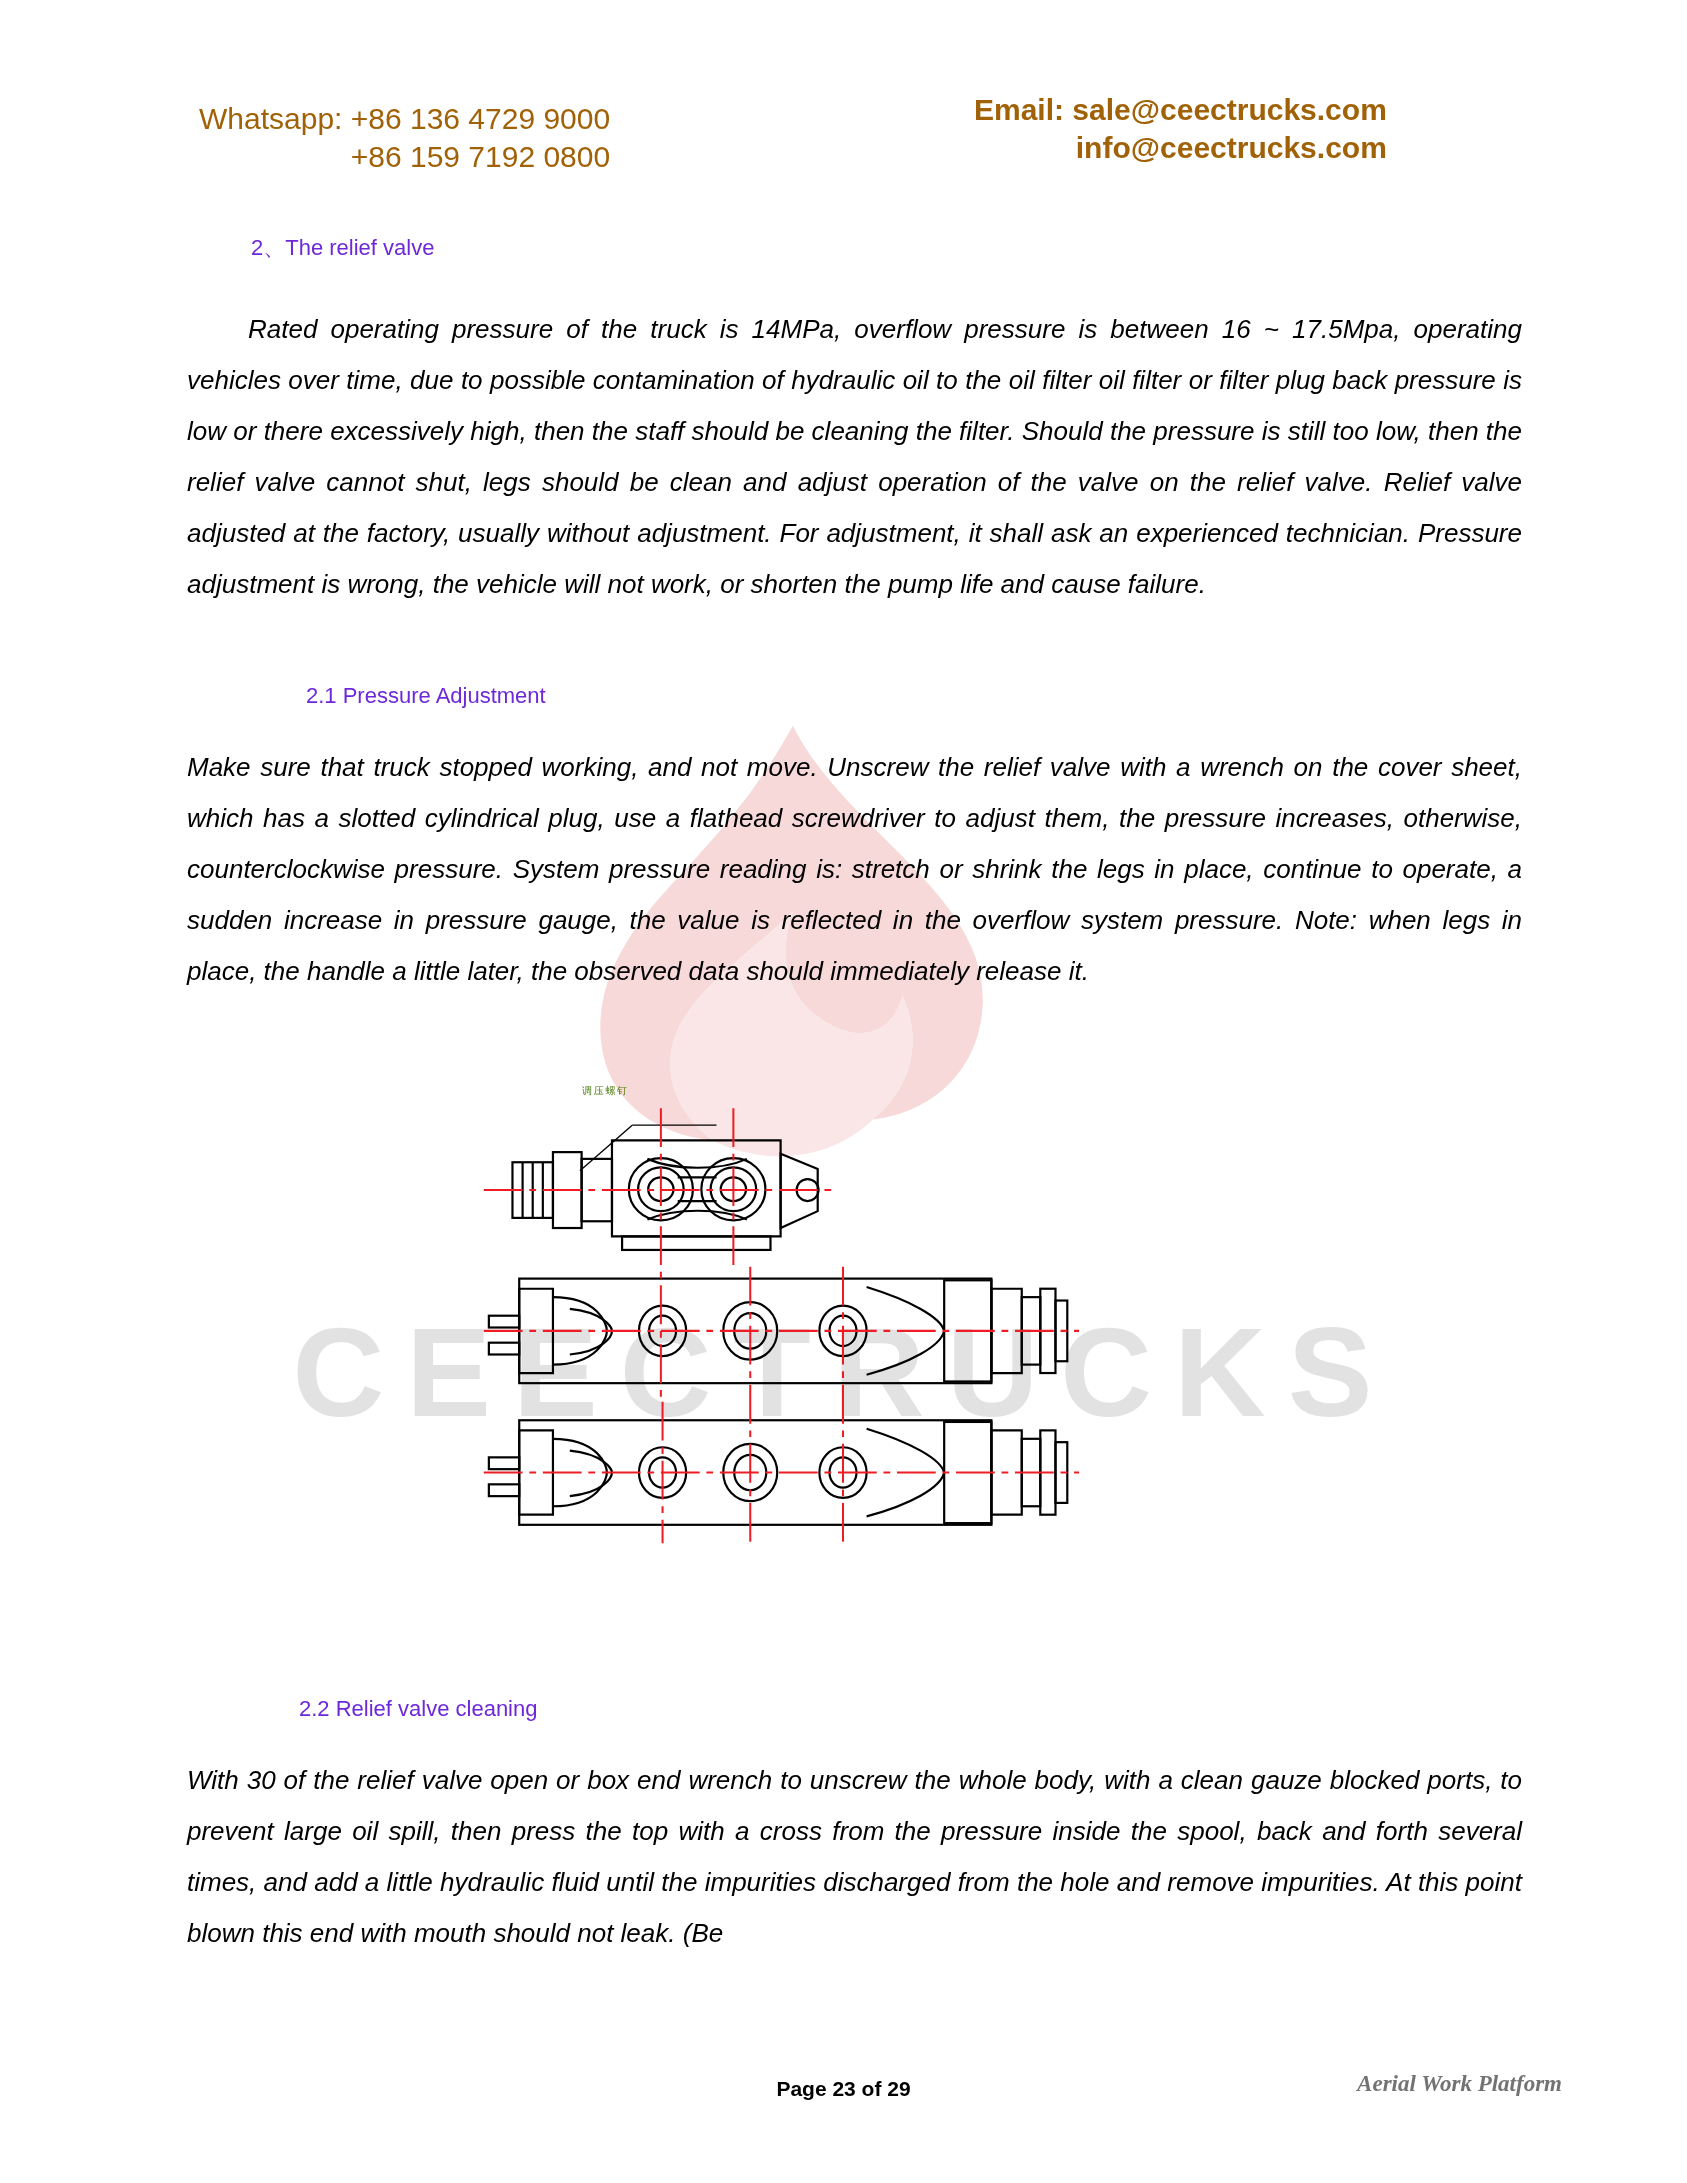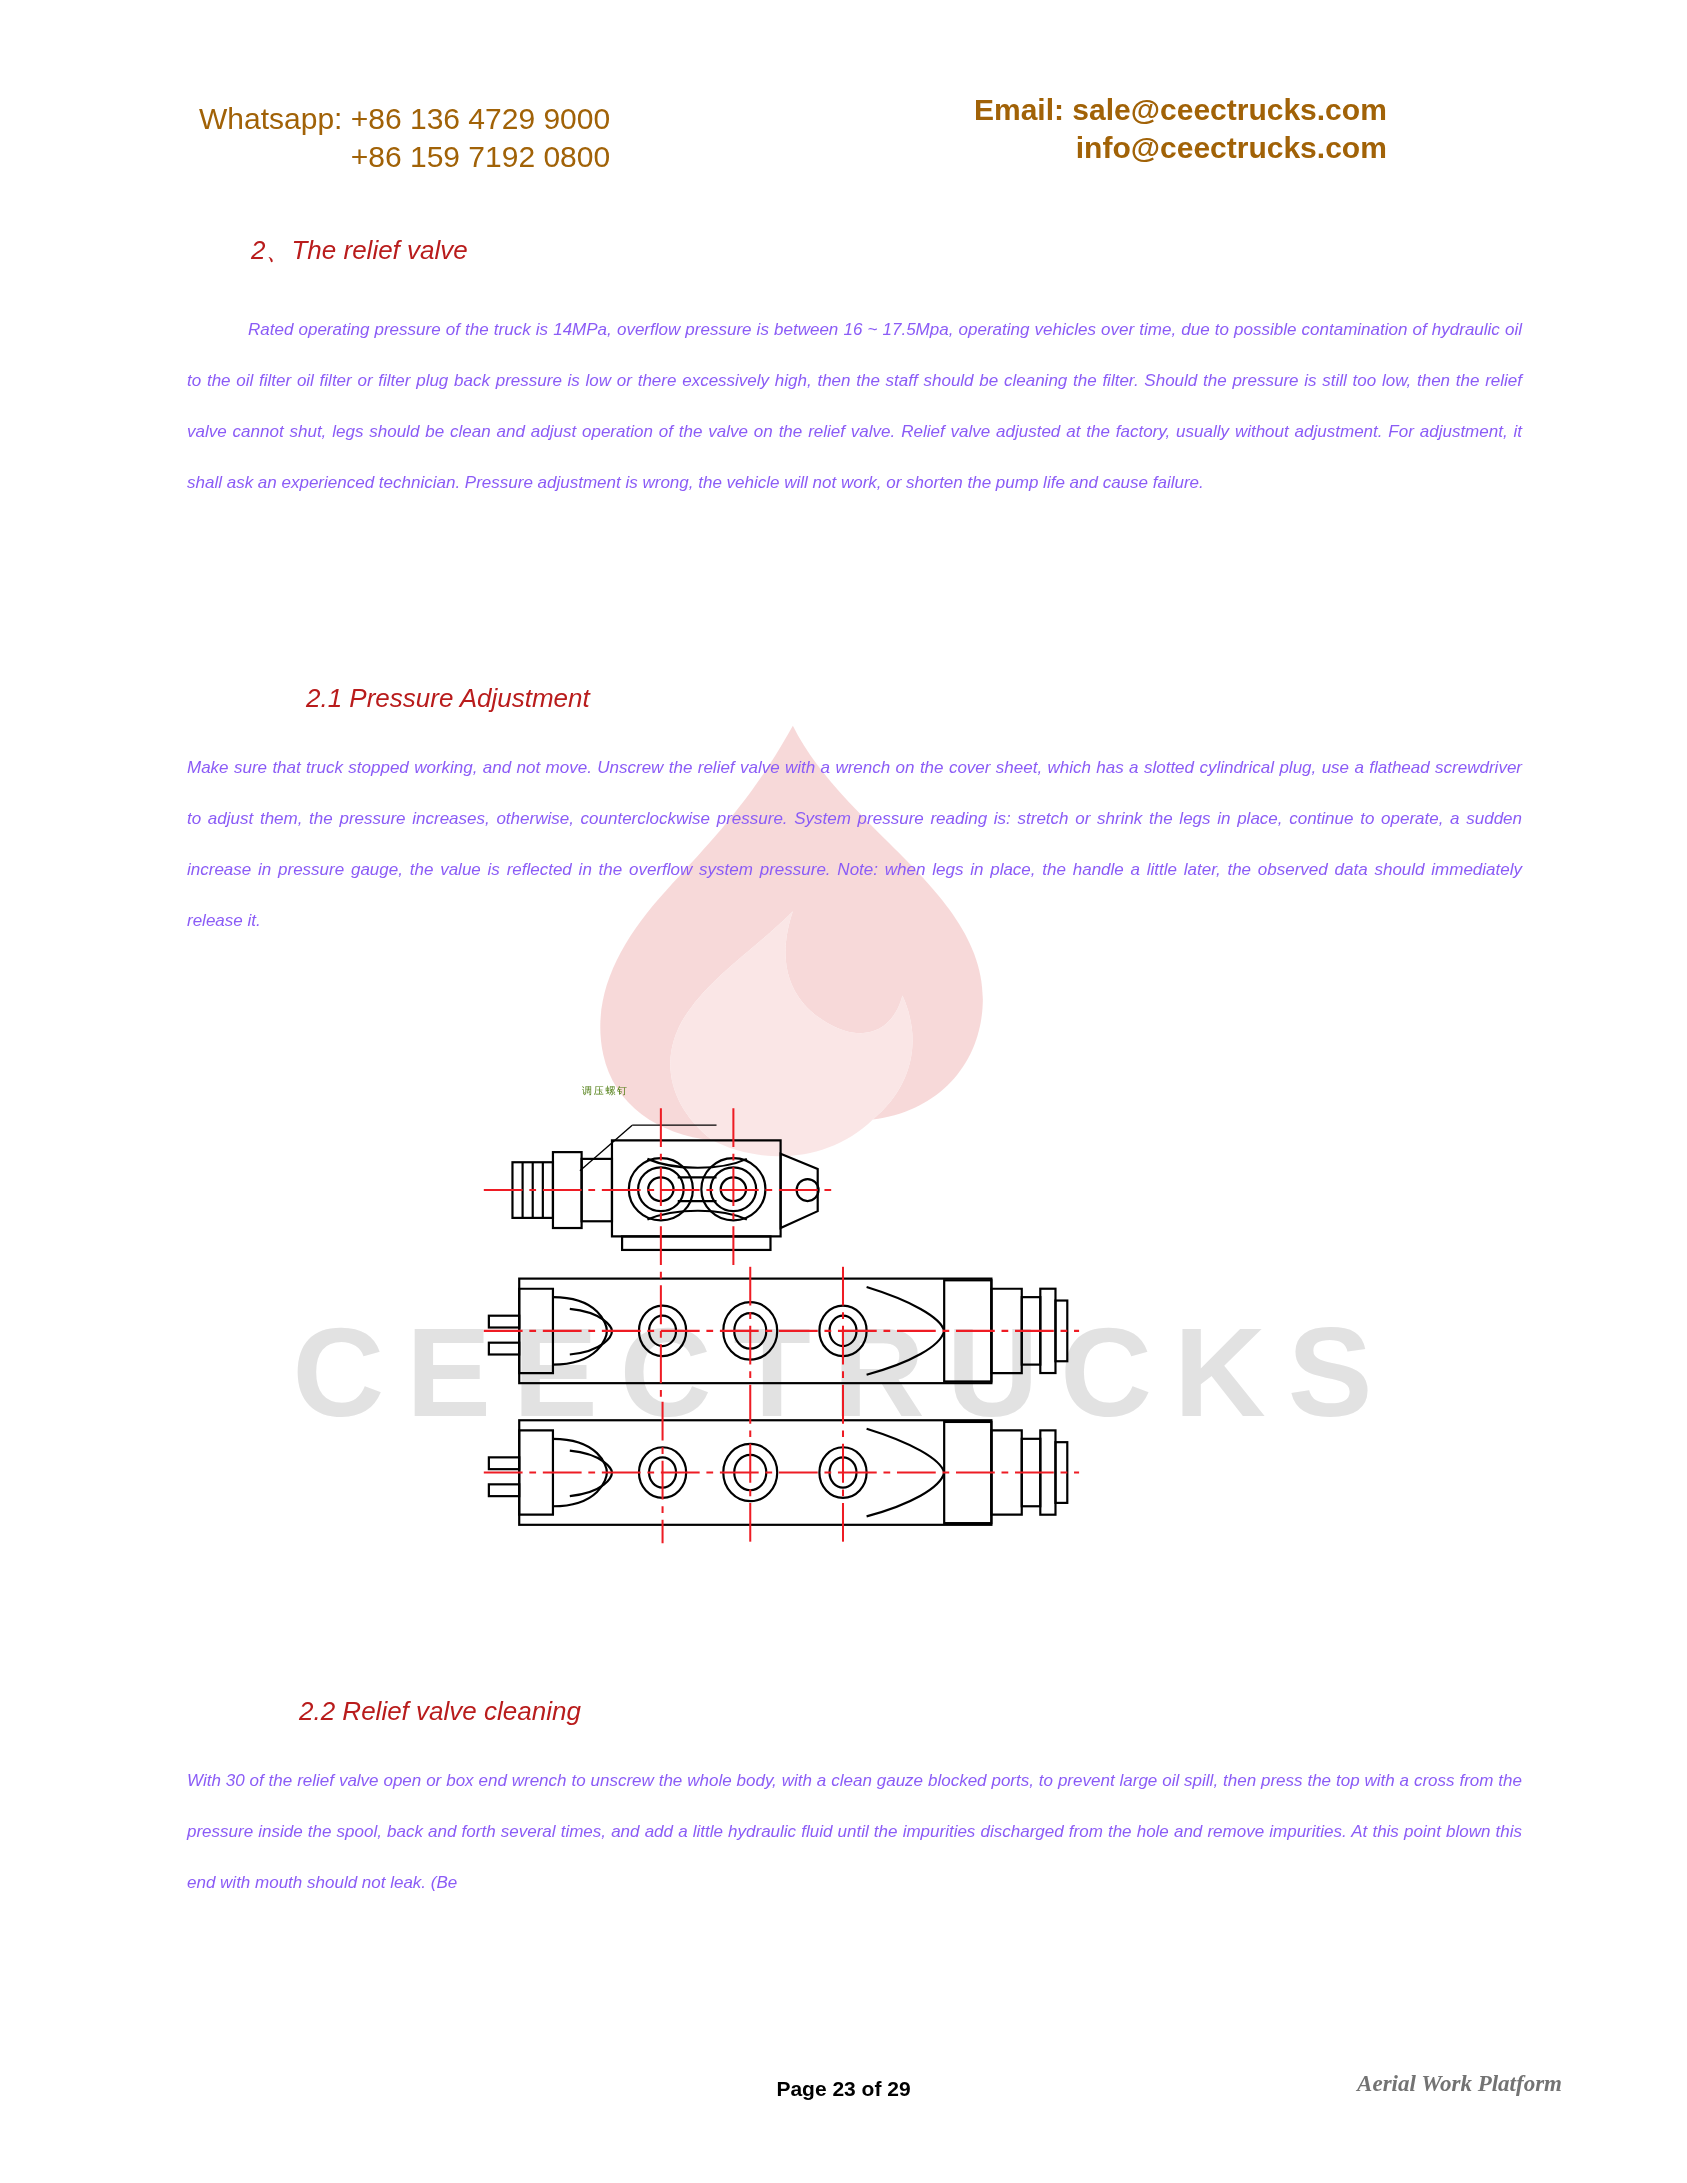--- a/index.html
+++ b/index.html
@@ -71,31 +71,30 @@
   
   .content {
     position: absolute;
     left: 0; top: 0;
     width: 1687px;
     z-index: 2;
   }
   .para {
     position: absolute;
     font-style: italic;
-    font-size: 17px;
+    font-size: 26px;
     line-height: 51px;
-    color: #8b5cf6;
+    color: #000000;
     text-align: justify;
     text-justify: inter-word;
   }
   .heading {
     position: absolute;
-    font-style: italic;
-    font-size: 26px;
-    color: #b91c1c;
+    font-size: 22px;
+    color: #6d28d9;
     white-space: nowrap;
   }
 
   #p-intro  { left: 187px; top: 304px; width: 1335px; text-indent: 61px; }
   #h-2      { left: 251px; top: 233px; }
   #h-21     { left: 306px; top: 683px; }
   #p-21     { left: 187px; top: 742px; width: 1335px; }
   #h-22     { left: 299px; top: 1696px; }
   #p-22     { left: 187px; top: 1755px; width: 1335px; }
 

